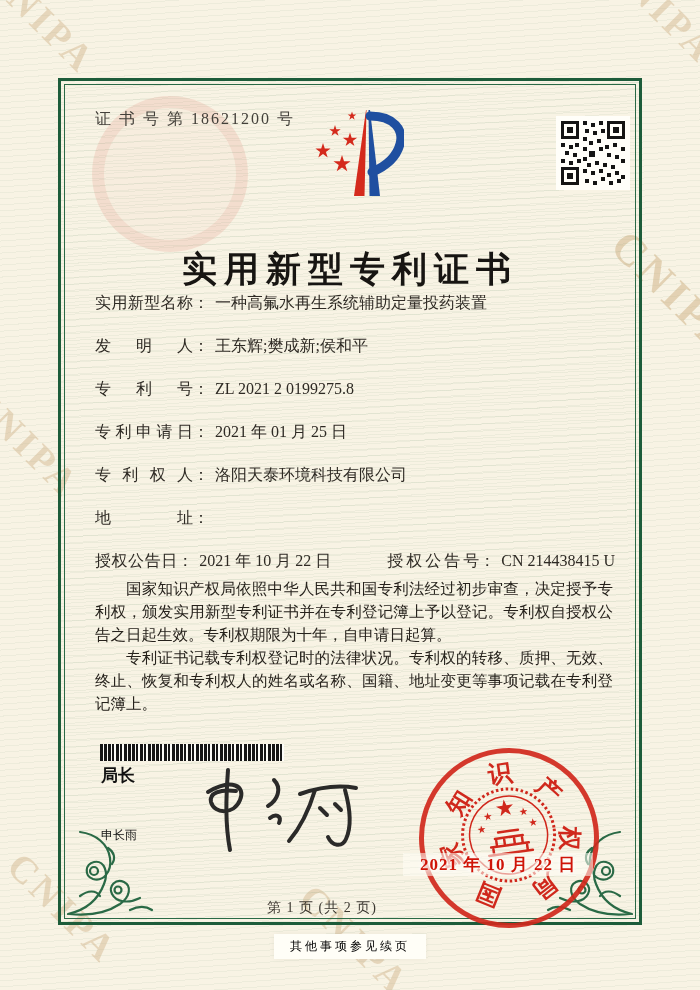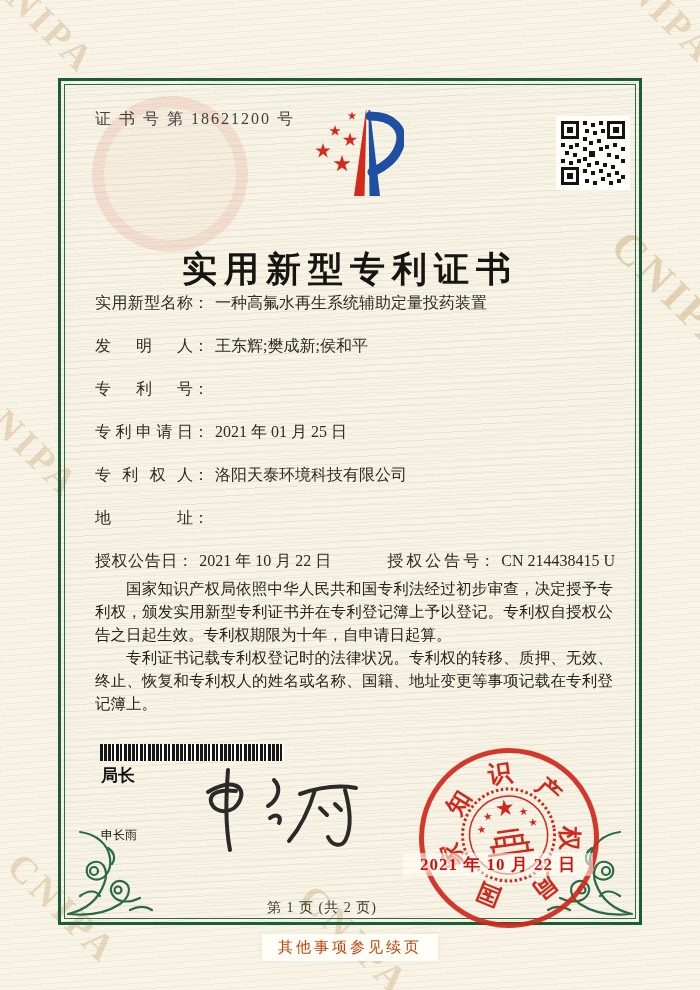--- a/index.html
+++ b/index.html
@@ -63,22 +63,22 @@
   .seal-char{position:absolute;width:26px;height:26px;font-size:24px;font-weight:bold;
       color:#d0281c;text-align:center;line-height:26px;}
   .emblem{position:absolute;left:35px;top:28px;}
   .seal-date{position:absolute;left:403px;top:853px;width:190px;text-align:center;z-index:6;
       font-size:17px;font-weight:bold;color:#cf1408;letter-spacing:1px;
       text-shadow:0 0 4px #fff,0 0 6px #fff;background:rgba(255,253,246,0.55);}
   
   .page-indicator{position:absolute;left:0;top:899px;width:644px;text-align:center;
       font-size:14px;color:#3a362f;z-index:3;letter-spacing:1px;}
   .footer-note{position:absolute;left:0;top:934px;width:700px;text-align:center;z-index:3;}
-  .footer-note span{display:inline-block;background:#fffef7;padding:4px 16px;font-size:15px;
-      letter-spacing:3px;color:#c2410c;box-shadow:0 0 6px rgba(0,0,0,0.05);}
+  .footer-note span{display:inline-block;background:#fffef7;padding:4px 16px;font-size:12px;
+      letter-spacing:3px;color:#000000;box-shadow:0 0 6px rgba(0,0,0,0.05);}
 </style>
 </head>
 <body>
 
 <div class="page">
 
   <div class="wm wm1">CNIPA</div>
   <div class="wm wm2">CNIPA</div>
   <div class="wm wm3">CNIPA</div>
   <div class="wm wm4">CNIPA</div>
@@ -195,20 +195,21 @@
         <span class="fvalue">一种高氟水再生系统辅助定量投药装置</span>
     </div>
     <div class="frow">
       <span class="flabel">发明人</span>
         <span class="fcolon">：</span>
         <span class="fvalue">王东辉;樊成新;侯和平</span>
     </div>
     <div class="frow">
       <span class="flabel">专利号</span>
         <span class="fcolon">：</span>
+        <span class="fvalue">ZL 2021 2 0199275.8</span>
     </div>
     <div class="frow">
       <span class="flabel">专利申请日</span>
         <span class="fcolon">：</span>
         <span class="fvalue">2021 年 01 月 25 日</span>
     </div>
     <div class="frow">
       <span class="flabel">专利权人</span>
         <span class="fcolon">：</span>
         <span class="fvalue">洛阳天泰环境科技有限公司</span>

